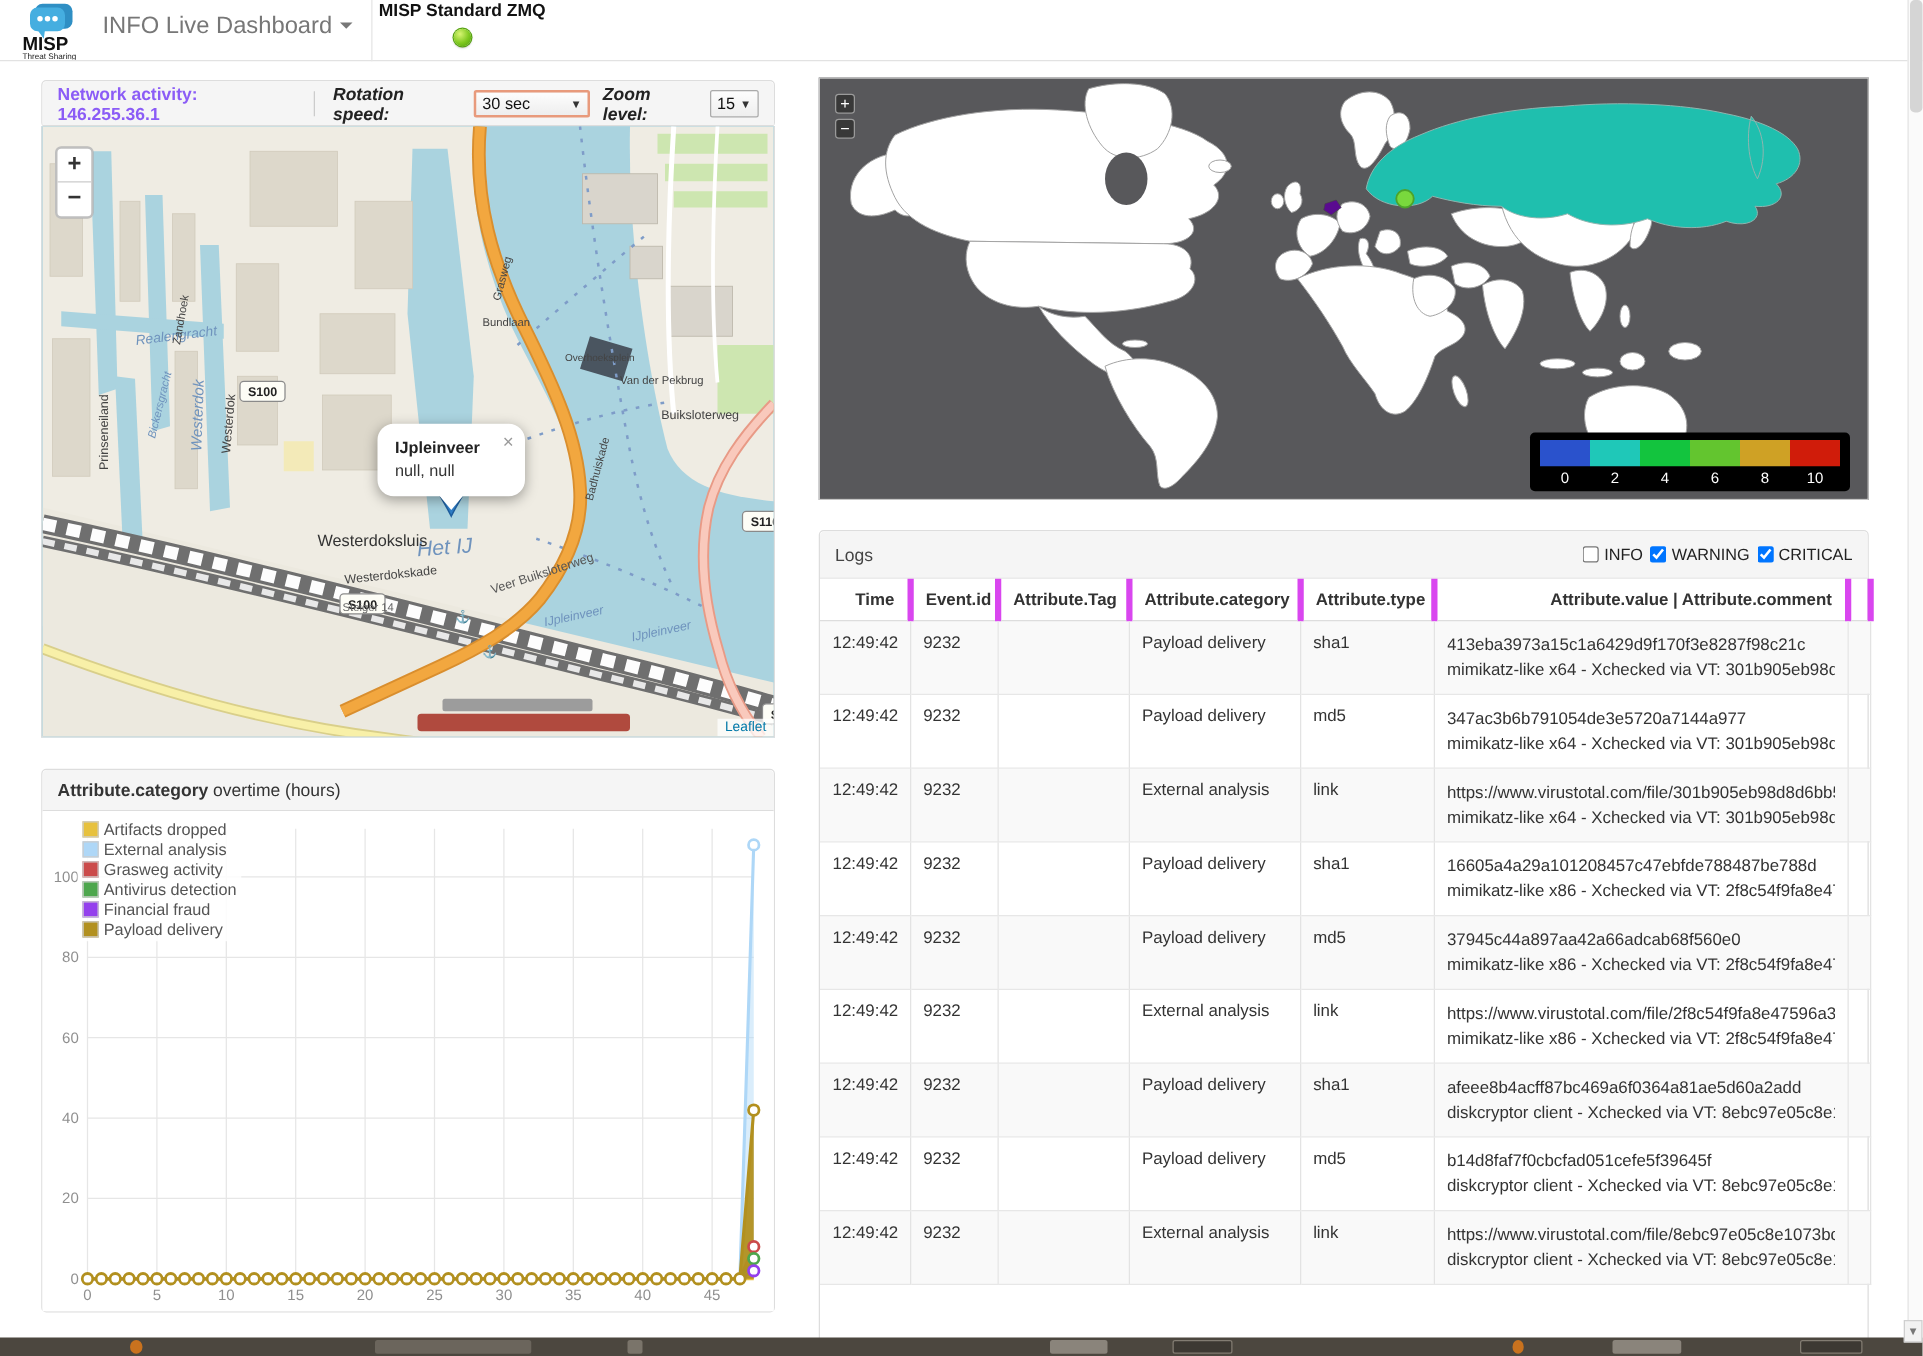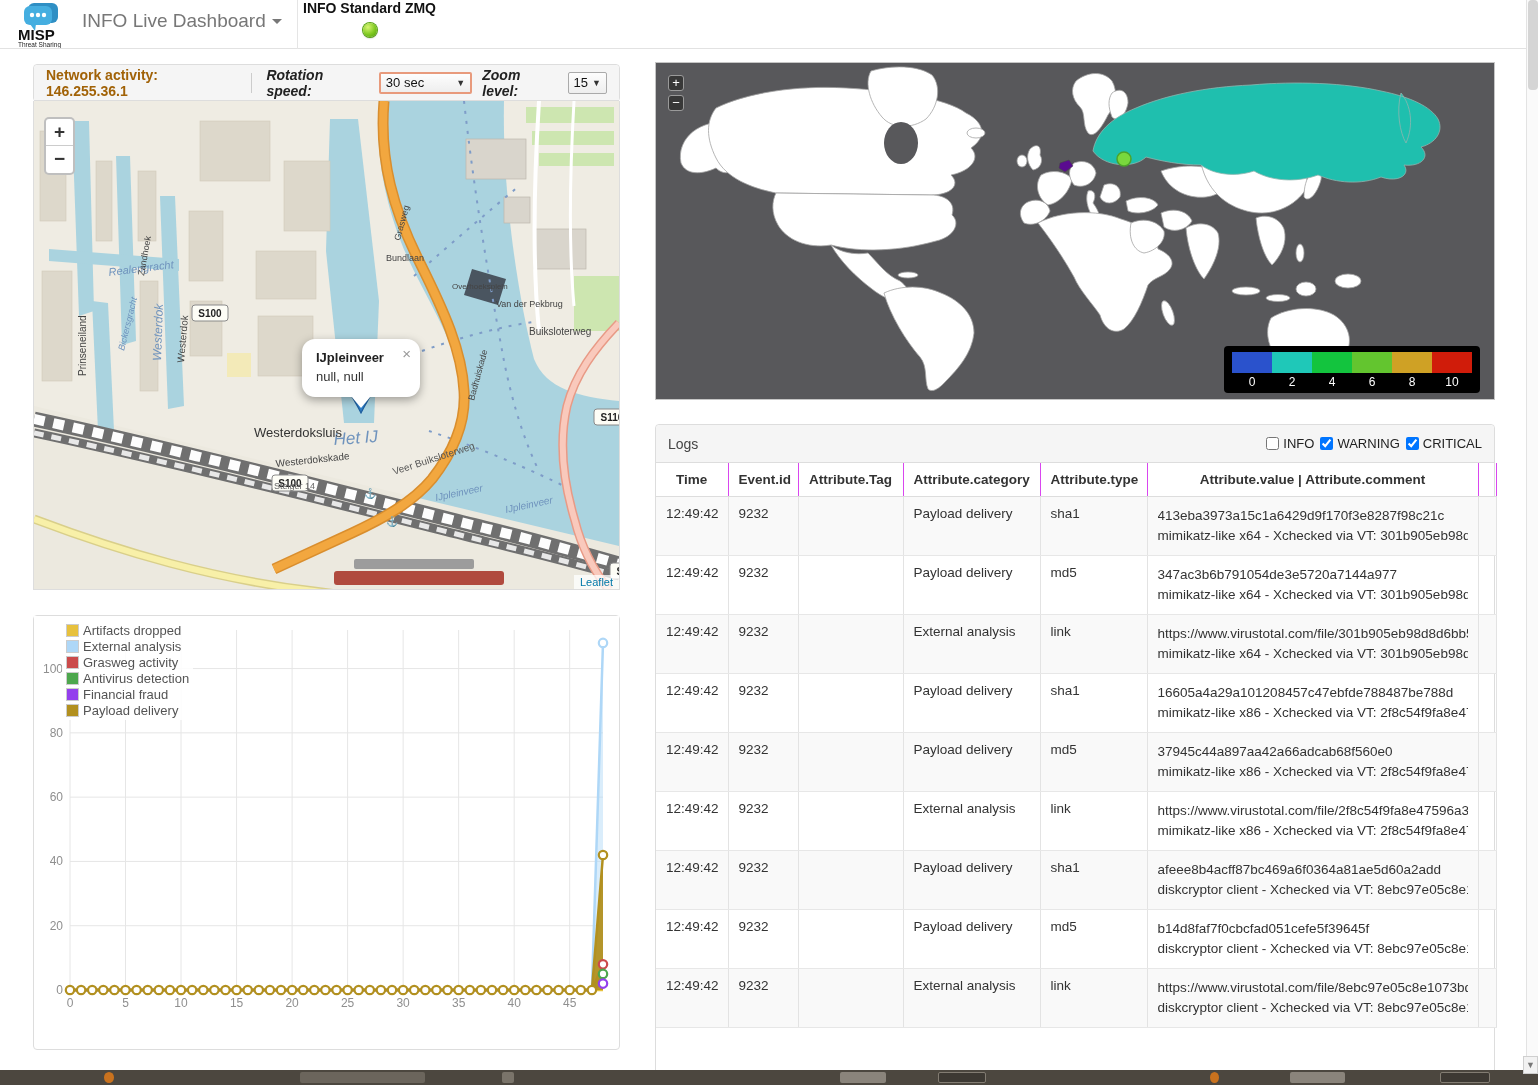--- a/index.html
+++ b/index.html
@@ -26,21 +26,21 @@
   .right-col { position:absolute; left:655px; top:62px; width:840px; }
 
   .panel { border:1px solid #ddd; border-radius:4px; background:#fff; }
   .panel-heading { background:#f5f5f5; border-bottom:1px solid #ddd; border-radius:4px 4px 0 0;
     font-size:14px; color:#333; }
 
   
   .net-panel { position:absolute; left:0; top:0; width:587px; }
   .net-heading { height:36px; display:flex; align-items:center; padding:0 12px; gap:10px;
     border-radius:4px 4px 0 0; }
-  .net-title { color:#a16207; font-weight:bold; font-size:14px; }
+  .net-title { color:#8b5cf6; font-weight:bold; font-size:14px; }
   .net-sep { height:20px; border-left:1px solid #ccc; margin:0 4px; }
   .ital { font-style:italic; font-weight:bold; font-size:14px; color:#222; }
   .fake-select { display:inline-flex; align-items:center; justify-content:space-between;
     background:linear-gradient(#fdfdfd,#eee); border:1px solid #aaa; border-radius:2px;
     font-size:13px; color:#111; padding:2px 5px; height:22px; cursor:pointer; }
   .sel-rot { width:96px; border:2px solid #e89a7c; }
   .sel-zoom { width:40px; }
   .sel-caret { font-size:9px; color:#333; margin-left:4px; }
 
   .map-box { position:absolute; left:0; top:37px; width:587px; height:489px;
@@ -73,21 +73,21 @@
   .wm-ticks { display:flex; }
   .wm-tick { width:40px; text-align:center; color:#fff; font-size:12px; padding-top:2px; }
 
   
   .logs-panel { position:absolute; left:0; top:362px; width:840px; height:740px; }
   .logs-heading { height:38px; display:flex; align-items:center; padding:0 12px; }
   .logs-title { font-size:14px; color:#444; }
   .logs-filters { margin-left:auto; display:flex; align-items:center; gap:6px; font-size:13px; color:#222; }
   .logs-filters label { display:flex; align-items:center; gap:4px; }
   table.logs { width:840px; border-collapse:collapse; table-layout:fixed; font-size:13.5px; }
-  table.logs th { text-align:center; font-weight:bold; padding:8px 10px; border-right:1px solid #d946ef;
+  table.logs th { text-align:right; font-weight:bold; padding:8px 10px; border-right:5px solid #d946ef;
     border-bottom:1px solid #ddd; height:33px; }
   table.logs td { vertical-align:top; padding:9px 10px; border-right:1px solid #e3e3e3;
     border-bottom:1px solid #e7e7e7; height:57px; overflow:hidden; }
   table.logs tr.striped { background:#f9f9f9; }
   .val-line { white-space:nowrap; overflow:hidden; line-height:20px; }
 
   
   .taskbar { position:absolute; left:0; top:1070px; width:1538px; height:15px; background:#4c473f; z-index:8; }
   .tb-item { position:absolute; top:2px; height:11px; border-radius:2px; }
   .scrollbar { position:absolute; right:0; top:0; width:12px; height:1070px; background:#fafafa;
@@ -128,21 +128,21 @@
       </g>
       <text x="4" y="38" font-size="15" font-weight="bold" fill="#111" font-family="Liberation Sans,sans-serif">MISP</text>
       <text x="4" y="45" font-size="6.5" fill="#222" font-family="Liberation Sans,sans-serif">Threat Sharing</text>
     </svg>
   </div>
   <div class="menu-label">
     <span>INFO Live Dashboard</span><span class="caret"></span>
   </div>
   <div class="nav-divider"></div>
   <div class="zmq-block">
-    <div class="zmq-title">INFO Standard ZMQ</div>
+    <div class="zmq-title">MISP Standard ZMQ</div>
     <div class="zmq-dot"></div>
   </div>
 </div>
 
 <div class="left-col">
 
   <div class="net-panel panel">
     <div class="net-heading panel-heading">
       <span class="net-title">Network activity: 146.255.36.1</span>
       <span class="net-sep"></span>
@@ -293,20 +293,23 @@
     <div class="lf-popup">
       <div class="tail"></div>
       <div class="lf-close">×</div>
       <div class="lf-popup-title">IJpleinveer</div>
       <div class="lf-popup-body">null, null</div>
     </div>
     <div class="lf-attrib">Leaflet</div>
   </div>
 
   <div class="cat-panel panel">
+    <div class="cat-heading panel-heading">
+      <b>Attribute.category</b><span> overtime (hours)</span>
+    </div>
     <div class="chart-wrap">
       <svg id="cat-chart" width="585" height="400" viewBox="0 0 585 400">
           <line x1="36" y1="374" x2="569" y2="374" stroke="#e6e6e6"></line>
           <text class="tick" x="29" y="378" text-anchor="end">0</text>
           <line x1="36" y1="309.7142857142857" x2="569" y2="309.7142857142857" stroke="#e6e6e6"></line>
           <text class="tick" x="29" y="313.7142857142857" text-anchor="end">20</text>
           <line x1="36" y1="245.42857142857142" x2="569" y2="245.42857142857142" stroke="#e6e6e6"></line>
           <text class="tick" x="29" y="249.42857142857142" text-anchor="end">40</text>
           <line x1="36" y1="181.14285714285714" x2="569" y2="181.14285714285714" stroke="#e6e6e6"></line>
           <text class="tick" x="29" y="185.14285714285714" text-anchor="end">60</text>

